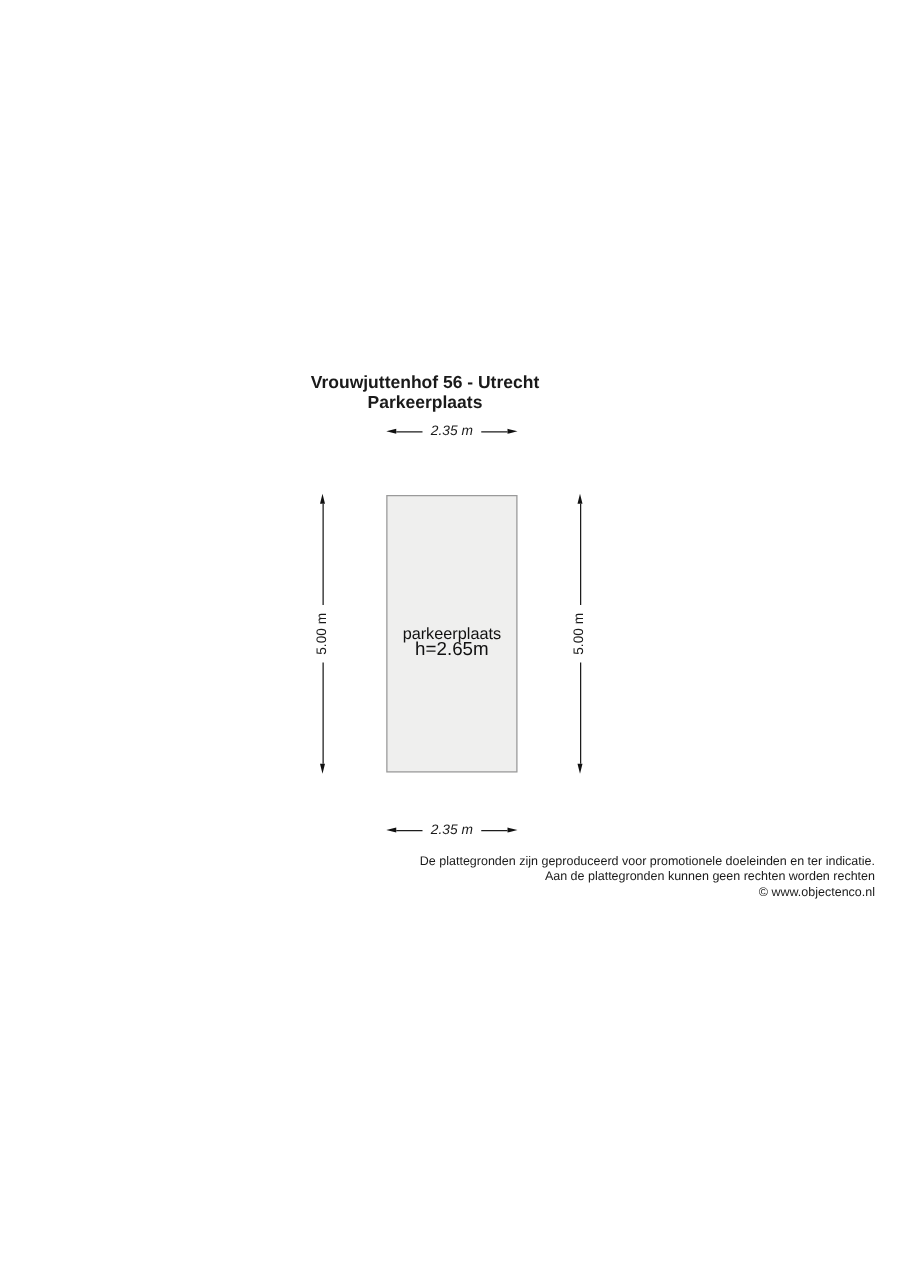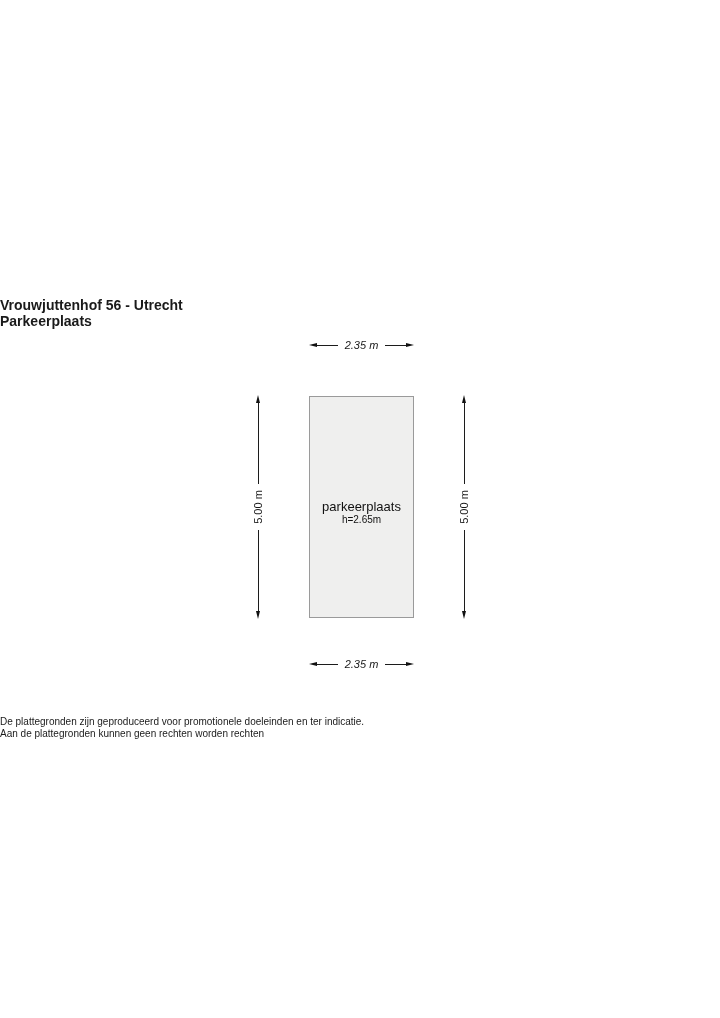--- a/index.html
+++ b/index.html
@@ -16,21 +16,21 @@
     background: #ffffff;
     overflow: hidden;
   }
 
   
   .title-block {
     position: absolute;
     top: 297px;
     left: 0;
     width: 680px;
-    text-align: left;
+    text-align: center;
     font-weight: bold;
     font-size: 14px;
     line-height: 16px;
     color: #1a1a1a;
   }
 
   
   .room {
     position: absolute;
     left: 309px;
@@ -50,21 +50,21 @@
     justify-content: center;
     transform: translateY(5px);
     text-align: center;
   }
   .room-name {
     font-size: 13px;
     line-height: 15px;
     color: #111111;
   }
   .room-height {
-    font-size: 10px;
+    font-size: 15px;
     line-height: 12px;
     color: #111111;
   }
 
   
   .dim-h {
     position: absolute;
     height: 14px;
     display: flex;
     align-items: center;
@@ -103,25 +103,24 @@
   .arr-right { border-top: 2.5px solid transparent; border-bottom: 2.5px solid transparent; border-left: 8px solid #111; }
   .arr-up    { border-left: 2.5px solid transparent; border-right: 2.5px solid transparent; border-bottom: 8px solid #111; }
   .arr-down  { border-left: 2.5px solid transparent; border-right: 2.5px solid transparent; border-top: 8px solid #111; }
 
   
   .footer-block {
     position: absolute;
     top: 684px;
     left: 0;
     width: 700px;
-    text-align: left;
+    text-align: right;
     font-size: 10px;
     line-height: 12.3px;
     color: #1a1a1a;
-    margin-top: 32px;
   }
 </style>
 </head>
 <body>
 
 <div class="canvas">
 
   <div class="title-block">
     <div>Vrouwjuttenhof 56 - Utrecht</div>
     <div>Parkeerplaats</div>
@@ -166,15 +165,16 @@
     <span class="arr arr-left"></span>
     <span class="seg-h"></span>
     <span class="dim-label">2.35 m</span>
     <span class="seg-h"></span>
     <span class="arr arr-right"></span>
   </div>
 
   <div class="footer-block">
     <div>De plattegronden zijn geproduceerd voor promotionele doeleinden en ter indicatie.</div>
     <div>Aan de plattegronden kunnen geen rechten worden rechten</div>
+    <div>© www.objectenco.nl</div>
   </div>
 
 </div>
 
 </body></html>

